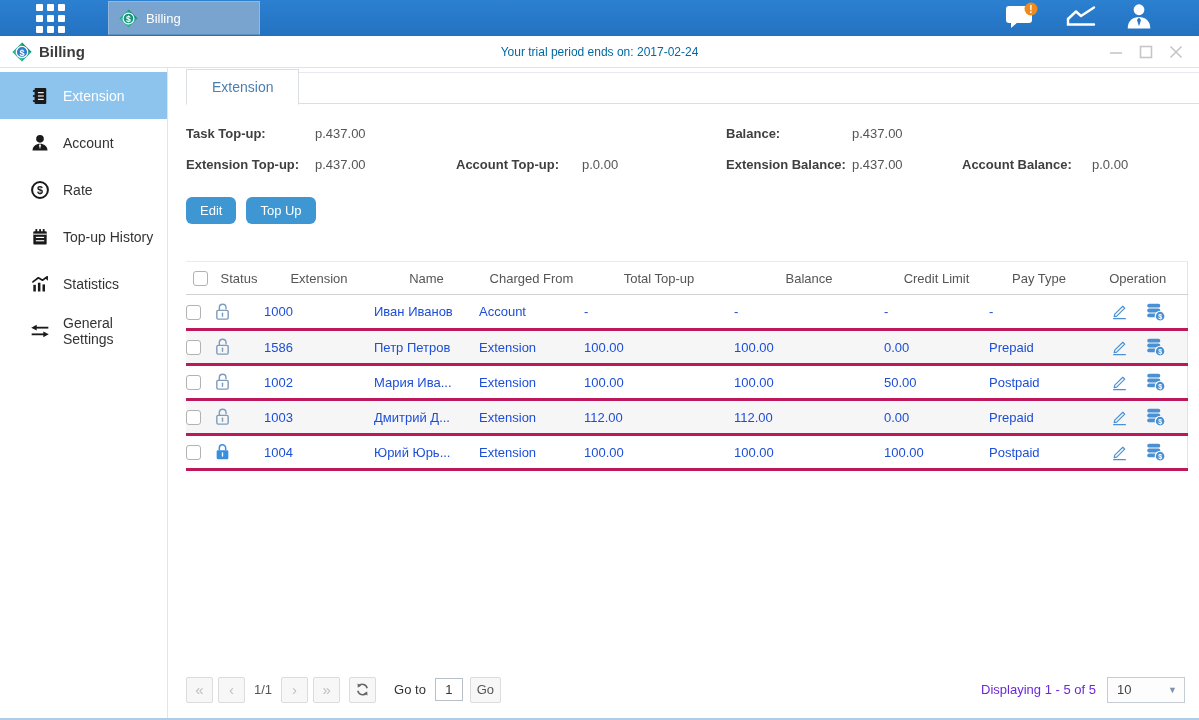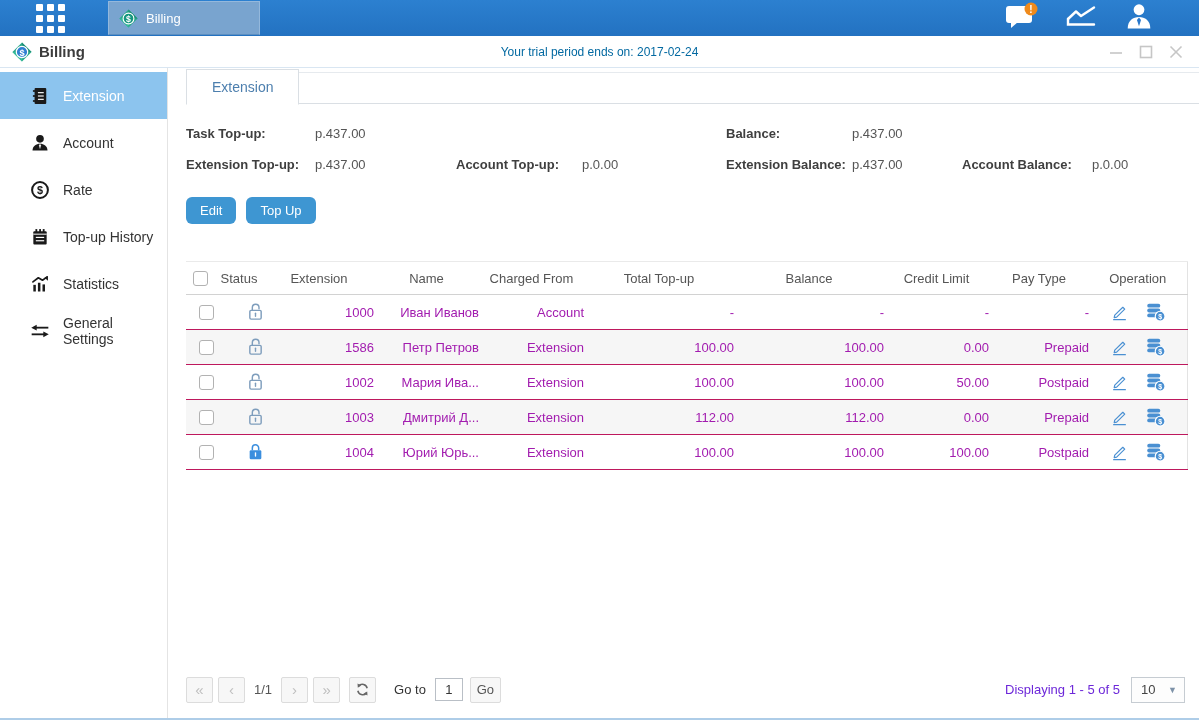--- a/index.html
+++ b/index.html
@@ -55,21 +55,21 @@
   
   .actions { margin:17px 0 0 18px; display:flex; gap:10px; }
   .btn-blue { background:#3e96d2; color:#fff; border:none; font-size:13px; height:27px; padding:0 14px;
               border-radius:6px; cursor:pointer; font-family:inherit; }
 
   
   table.grid { border-collapse:collapse; margin:37px 0 0 18px; width:1001px; table-layout:fixed;
                font-size:13px; border-right:1px solid #e3e3e3; }
   table.grid th { font-weight:normal; color:#555; height:33px; border-top:1px solid #eaeaea;
                   border-bottom:1px solid #d2d2d2; text-align:center; overflow:hidden; white-space:nowrap; }
-  table.grid td { height:35px; text-align:right; color:#a21caf; border-bottom:1px solid #be185d;
+  table.grid td { height:35px; text-align:left; color:#1d4ed8; border-bottom:3px solid #be185d;
                   overflow:hidden; white-space:nowrap; }
   table.grid tbody tr:nth-child(even) { background:#f6f6f6; }
   .col-check{width:28px;} .col-status{width:50px;} .col-ext{width:110px;} .col-name{width:105px;}
   .col-charged{width:105px;} .col-topup{width:150px;} .col-bal{width:150px;} .col-credit{width:105px;}
   .col-pay{width:100px;} .col-op{width:98px;}
   td.cell-check, th.cell-check { text-align:left; }
   .checkbox { width:15px; height:15px; border:1px solid #b2b2b2; border-radius:3px; background:#fff;
               display:inline-block; cursor:pointer; vertical-align:middle; }
   .op-icons { display:flex; justify-content:center; align-items:center; gap:16px; }
   .op-icons svg { cursor:pointer; display:block; }
@@ -84,21 +84,21 @@
            margin-right:5px; cursor:pointer; user-select:none; }
   .pg-ind { color:#555; margin:0 9px 0 4px; }
   .pgbtn.refresh { margin-left:4px; color:#666; }
   .goto-label { color:#333; margin:0 9px 0 13px; }
   .goto-input { width:28px; height:23px; border:1px solid #b9bfc6; text-align:center; font-size:13px;
                 font-family:inherit; color:#333; }
   .go-btn { margin-left:7px; min-width:31px; height:26px; border:1px solid #dcdcdc; background:#f7f7f7;
             border-radius:2px; color:#555; font-size:13px; font-family:inherit; cursor:pointer; }
   .pg-right { margin-left:auto; display:flex; align-items:center; }
   .displaying { color:#6d28d9; margin-right:11px; }
-  .pagesize { width:54px; height:26px; border:1px solid #c6ccd2; background:#fdfdfd; display:flex;
+  .pagesize { width:78px; height:26px; border:1px solid #c6ccd2; background:#fdfdfd; display:flex;
               align-items:center; cursor:pointer; }
   .pagesize .val { padding-left:9px; color:#444; flex:1; }
   .pagesize .arr { color:#7d92a8; font-size:9px; padding-right:7px; }
 </style>
 </head>
 <body>
 
 <div class="screen">
 
   <div class="topbar">

